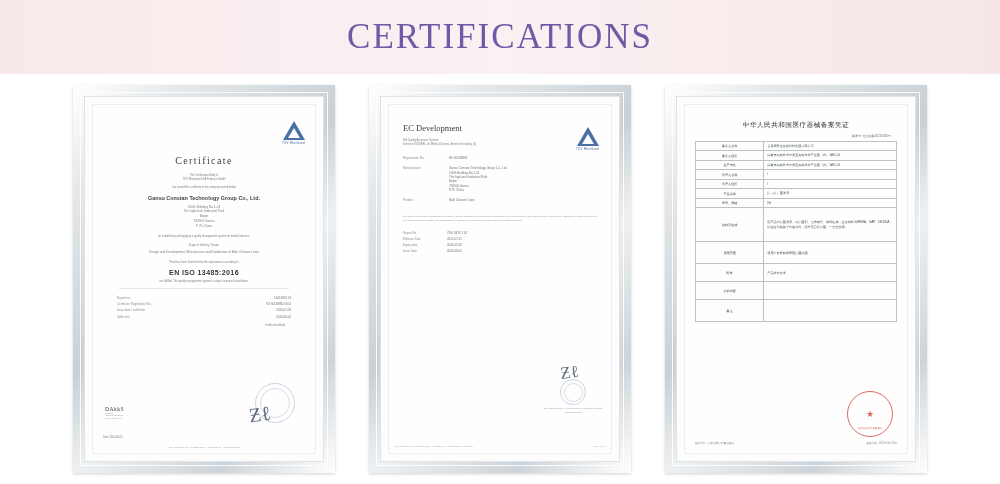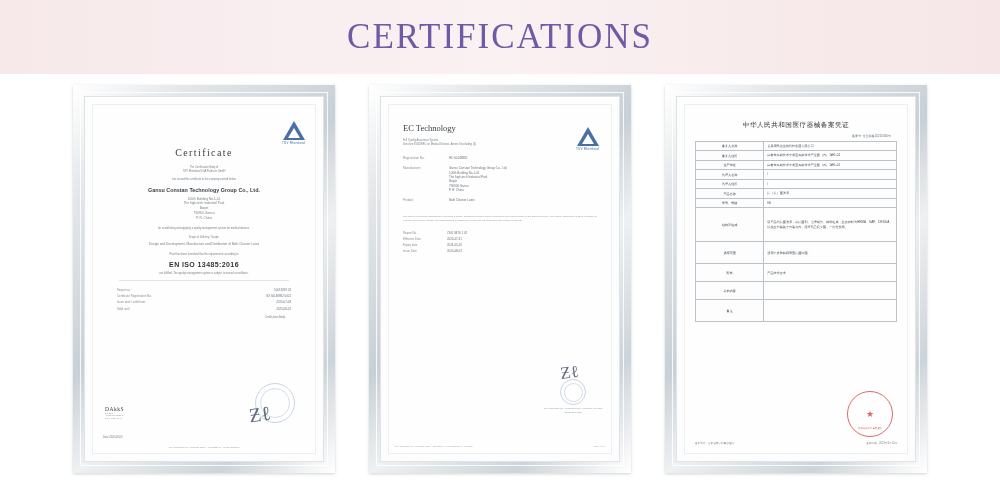--- a/index.html
+++ b/index.html
@@ -82,21 +82,21 @@
     border-right: 6px solid transparent;
     border-bottom: 10px solid #fdfdfd;
   }
   .tuv .cap { font-size: 3px; color:#4a6fa5; margin-top:1px; letter-spacing:.2px; white-space:nowrap; }
 
   
   .c1 { padding: 14px 16px 10px; }
   .c1 .tuv { right: 10px; top: 16px; }
   .c1 .title {
     font-family:"Liberation Serif", serif;
-    font-size: 10px; color:#3b4247; letter-spacing:1.4px; margin-top: 28px;
+    font-size: 10px; color:#3b4247; letter-spacing:1.4px; margin-top: 36px;
   }
   .c1 .sub { margin-top: 8px; }
   .c1 .bigorg { font-size: 5.4px; color:#3b4247; font-weight:bold; line-height:1.5; }
   .c1 .std { font-size:7px; color:#2d3338; font-weight:bold; letter-spacing:.4px; }
   .rule { height:1px; background:#e2e5e8; margin:5px 10px; }
   .kv { display:flex; justify-content:space-between; font-size:2.9px; color:#8a9095; padding:1.2px 0; }
   .kv .k { text-align:left; }
   .kv .v { text-align:right; color:#6e757a; }
   .dakks { position:absolute; left:12px; bottom:34px; width:44px; }
   .dakks .word { font-size:5.5px; color:#3b4247; letter-spacing:.5px; font-family:"Liberation Serif",serif;}
@@ -240,21 +240,21 @@
 
     <div class="frame">
       <div class="mat">
         <div class="sheet c2">
 
           <div class="tuv">
             <div class="tri"></div>
             <div class="cap">TÜV Rheinland</div>
           </div>
 
-          <div class="hd">EC Technology</div>
+          <div class="hd">EC Development</div>
           <div class="t xs" style="margin-top:6px">Full Quality Assurance System</div>
           <div class="t xs">Directive 93/42/EEC on Medical Devices, Annex II excluding (4)</div>
 
           <div class="row" style="margin-top:10px">
             <div class="lbl">Registration No.</div>
             <div class="val">HD 60148882</div>
           </div>
           <div class="row" style="margin-top:6px">
             <div class="lbl">Manufacturer</div>
             <div class="val" style="white-space:pre-line">Gansu Constan Technology Group Co., Ltd.

